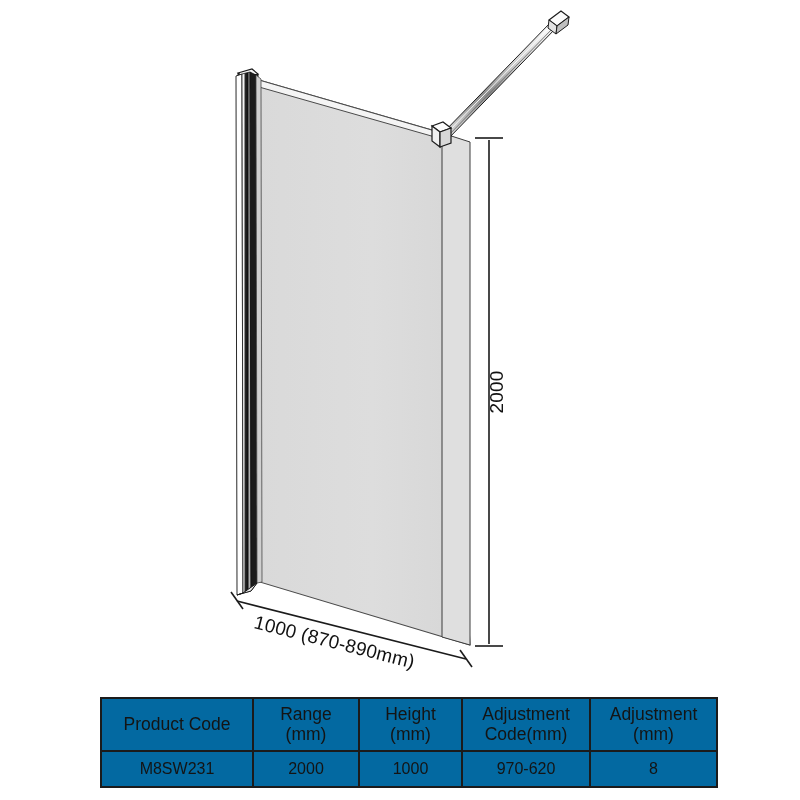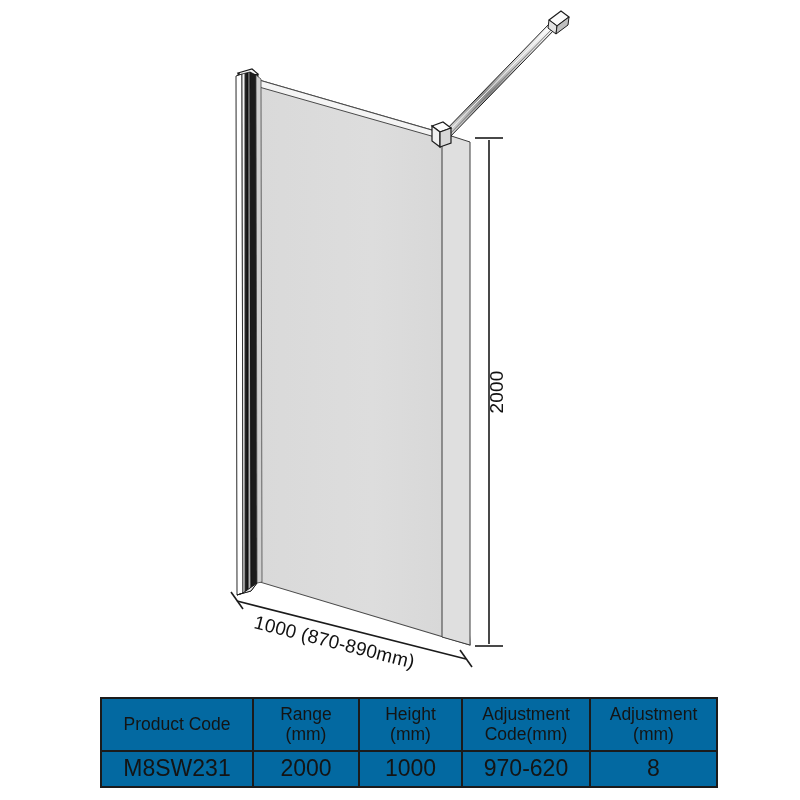--- a/index.html
+++ b/index.html
@@ -62,21 +62,21 @@
     color: #141414;
     padding: 0;
     line-height: 1.12;
   }
   table.spec tr.head td {
     height: 51px;
     font-size: 17.5px;
   }
   table.spec tr.body td {
     height: 34px;
-    font-size: 23px;
+    font-size: 16px;
     border-radius: 6px;
   }
   .hdr-l1, .hdr-l2 {
     display: block;
   }
   .col-code   { width: 150px; }
   .col-height { width: 104px; }
   .col-width  { width: 101px; }
   .col-adjust { width: 126px; }
   .col-thick  { width: 125px; }

